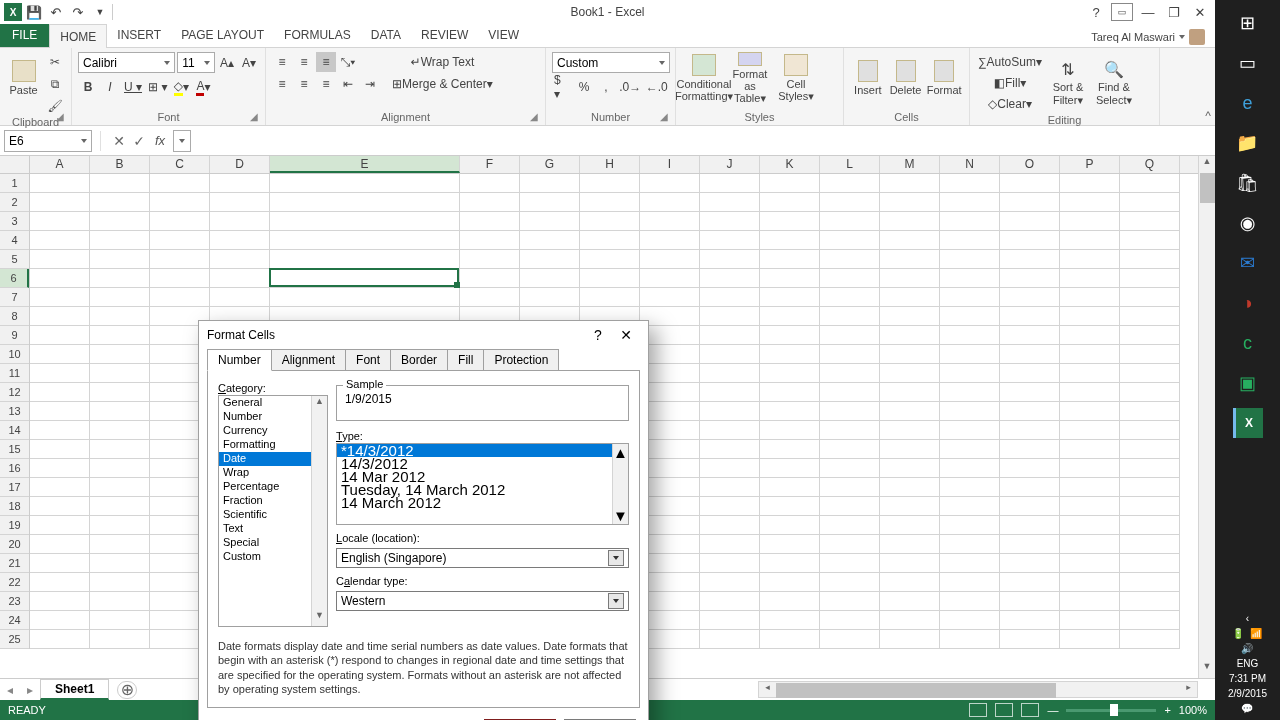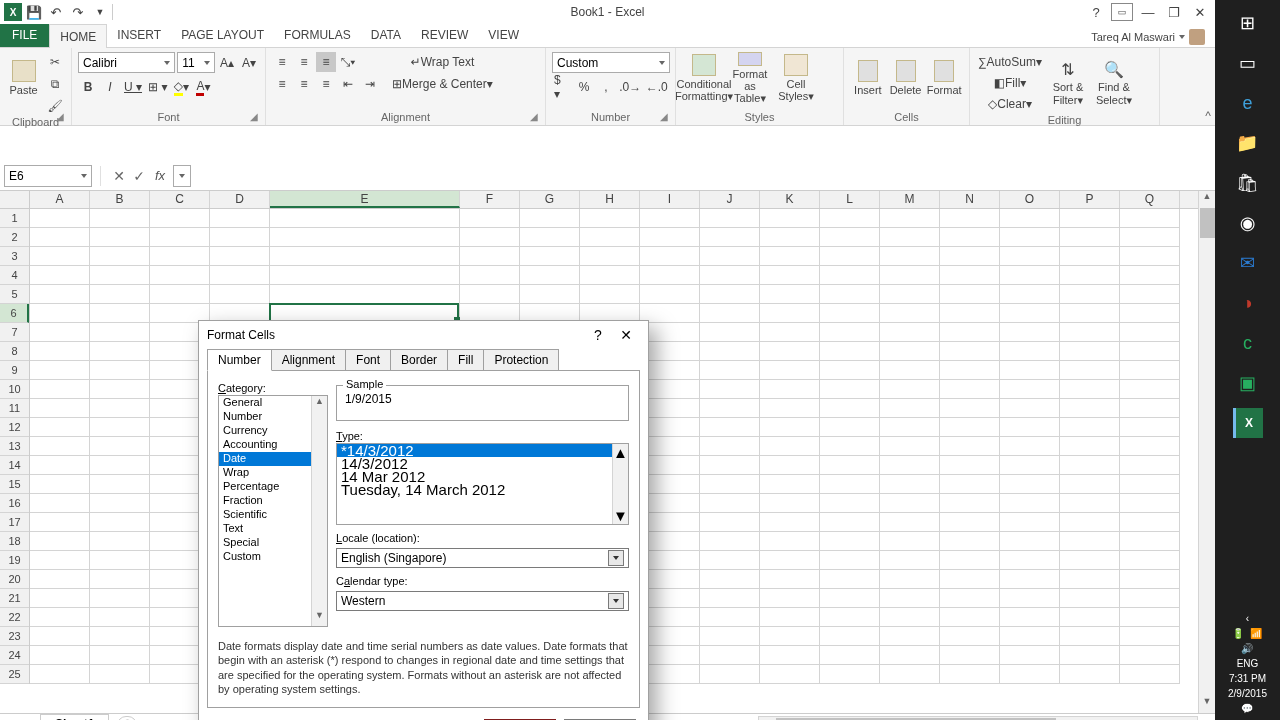--- a/index.html
+++ b/index.html
@@ -35,21 +35,21 @@
 .rb-big { width:44px; height:52px; display:flex; flex-direction:column; align-items:center; justify-content:center; font-size:11px; color:#444; text-align:center; gap:2px;}
 .rb-icon { width:24px; height:22px; background:#e8e0c8; border:1px solid #c4b88a;}
 .combo { height:21px; border:1px solid #ababab; background:#fff; font-size:12px; padding:0 4px; display:flex; align-items:center; justify-content:space-between;}
 .combo .caret { border-top:4px solid #666; border-left:3px solid transparent; border-right:3px solid transparent;}
 .rcol { display:flex; flex-direction:column; gap:2px;}
 .rrow { display:flex; gap:2px; align-items:center;}
 .dlaunch { position:absolute; bottom:2px; right:3px; width:12px; height:12px; font-size:10px; color:#888;}
 .ribbon-collapse { position:absolute; right:4px; bottom:2px; color:#666;}
 
 
-.formula-bar { height:30px; border-bottom:1px solid #ccc; display:flex; align-items:center; padding:4px;margin-top:35px;}
+.formula-bar { height:30px; border-bottom:1px solid #ccc; display:flex; align-items:center; padding:4px;}
 .namebox { width:88px; height:22px; border:1px solid #ababab; display:flex; align-items:center; padding:0 4px; font-size:12px;}
 .namebox .caret { margin-left:auto; border-top:4px solid #666; border-left:3px solid transparent; border-right:3px solid transparent;}
 .fx-sep { width:1px; height:20px; background:#e0e0e0; margin:0 8px;}
 .fx-btn { width:20px; text-align:center; color:#666; font-size:14px;}
 .fx-label { font-style:italic; font-size:13px; color:#555; margin:0 6px;}
 .formula-input { flex:1; height:22px; border:1px solid #ababab; padding:0 6px; font-size:12px; display:flex; align-items:center;}
 .formula-expand { border:1px solid #ababab; width:18px; height:22px; display:flex; align-items:center; justify-content:center; margin-left:2px;}
 
 
 .grid { position:relative; height: calc(100% - 24px - 24px - 78px - 30px - 22px - 20px); overflow:hidden; background:#fff;}
@@ -907,21 +907,21 @@
       <div class="dlg-tab">Protection</div>
     </div>
     <div class="dlg-body">
       <div class="dlg-col">
         <div>
           <label class="f"><span class="u">C</span>ategory:</label>
           <div class="cat-list" id="cat-list">
             <div class="cat-item">General</div>
               <div class="cat-item">Number</div>
               <div class="cat-item">Currency</div>
-              <div class="cat-item">Accounting</div>
+              <div class="cat-item">Formatting</div>
               <div class="cat-item sel">Date</div>
               <div class="cat-item">Wrap</div>
               <div class="cat-item">Percentage</div>
               <div class="cat-item">Fraction</div>
               <div class="cat-item">Scientific</div>
               <div class="cat-item">Text</div>
               <div class="cat-item">Special</div>
               <div class="cat-item">Custom</div>
               <div class="cat-scroll">
                 <div class="sb">▲</div>
@@ -933,20 +933,21 @@
           <div class="sample-box">
             <div class="sample-label">Sample</div>
             <div style="font-size:12px;">1/9/2015</div>
           </div>
           <label class="f"><span class="u">T</span>ype:</label>
           <div class="type-list" id="type-list">
             <div class="type-item sel">*14/3/2012</div>
               <div class="type-item">14/3/2012</div>
               <div class="type-item">14 Mar 2012</div>
               <div class="type-item">Tuesday, 14 March 2012</div>
+              <div class="type-item">14 March 2012</div>
               <div class="type-scroll">
                 <div class="sb">▲</div>
                 <div class="sb" style="position:absolute;bottom:0;width:100%;">▼</div>
               </div>
           </div>
           <div style="height:6px;"></div>
           <label class="f"><span class="u">L</span>ocale (location):</label>
           <div class="dlg-select">
             <span>English (Singapore)</span>
             <div class="sel-btn">

